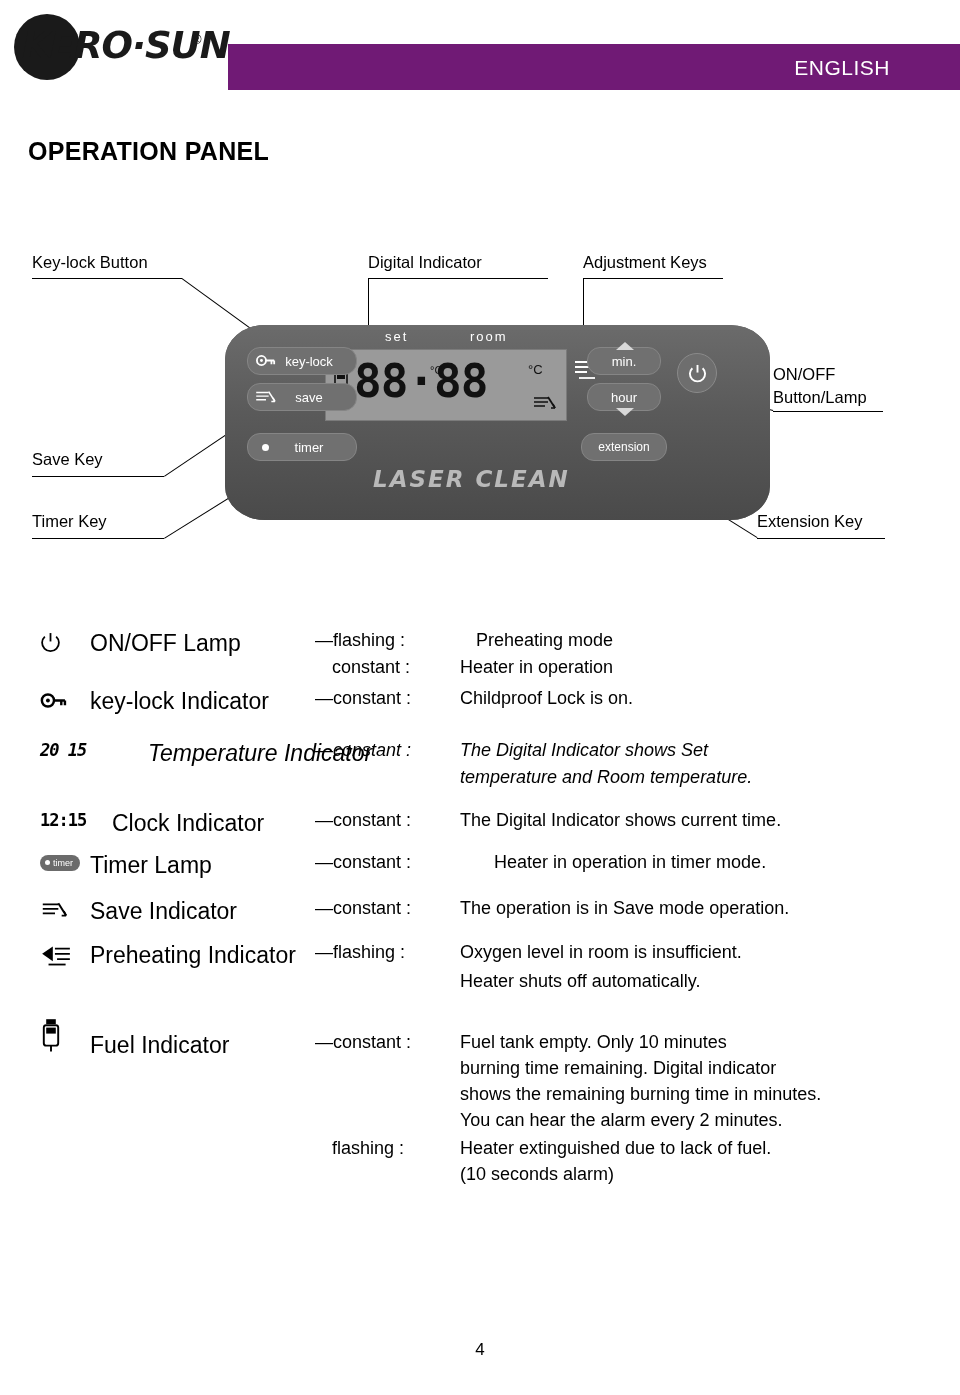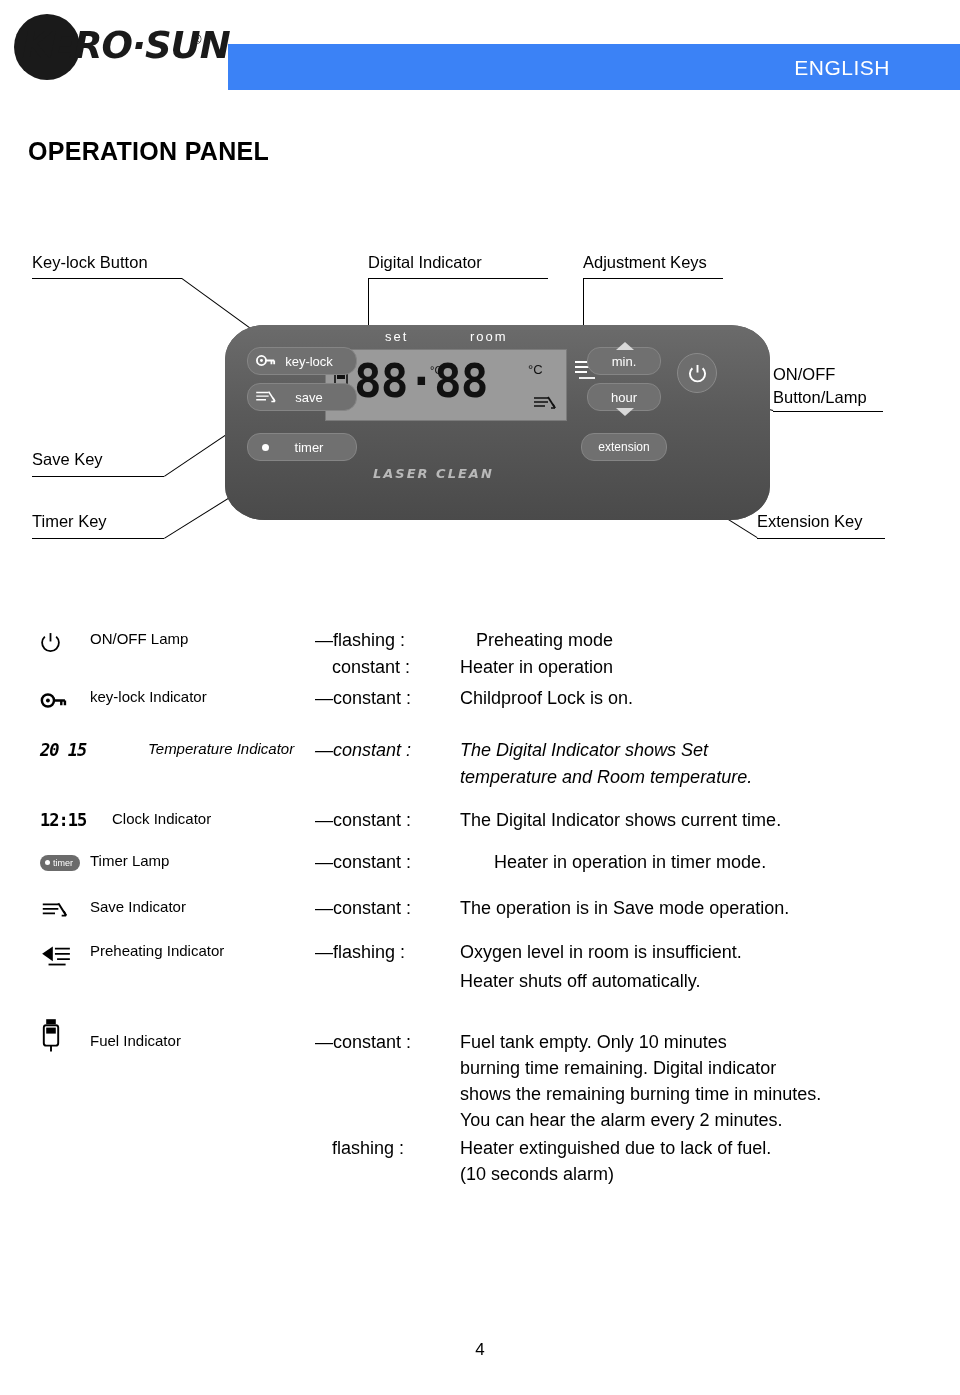--- a/index.html
+++ b/index.html
@@ -56,21 +56,21 @@
     font-size: 13px;
     font-family: "Liberation Sans", sans-serif;
     color: #1a1a1a;
   }
   .lang-bar {
     position: absolute;
     left: 228px;
     top: 44px;
     right: 0;
     height: 46px;
-    background: #3b82f6;
+    background: #701a75;
   }
   .lang-bar span {
     position: absolute;
     right: 70px;
     top: 12px;
     color: #ffffff;
     font-size: 21px;
     letter-spacing: 0.5px;
   }
 
@@ -197,21 +197,21 @@
     color: #fff;
     font-size: 18px;
   }
   .brand-laser {
     position: absolute;
     left: 148px;
     top: 141px;
     font-family: "DejaVu Sans", sans-serif;
     font-style: italic;
     font-weight: bold;
-    font-size: 13px;
+    font-size: 23px;
     letter-spacing: 2px;
     color: #b9b9b9;
   }
 
   
   .legend {
     position: absolute;
     left: 40px;
     top: 630px;
     width: 890px;
@@ -223,21 +223,21 @@
   .lg-icon {
     position: absolute;
     left: 0;
     width: 48px;
     text-align: left;
     font-size: 17px;
   }
   .lg-name {
     position: absolute;
     left: 50px;
-    font-size: 15px;
+    font-size: 23px;
     white-space: nowrap;
   }
   .lg-state {
     position: absolute;
     left: 275px;
     font-size: 18px;
     white-space: nowrap;
   }
   .lg-desc {
     position: absolute;

